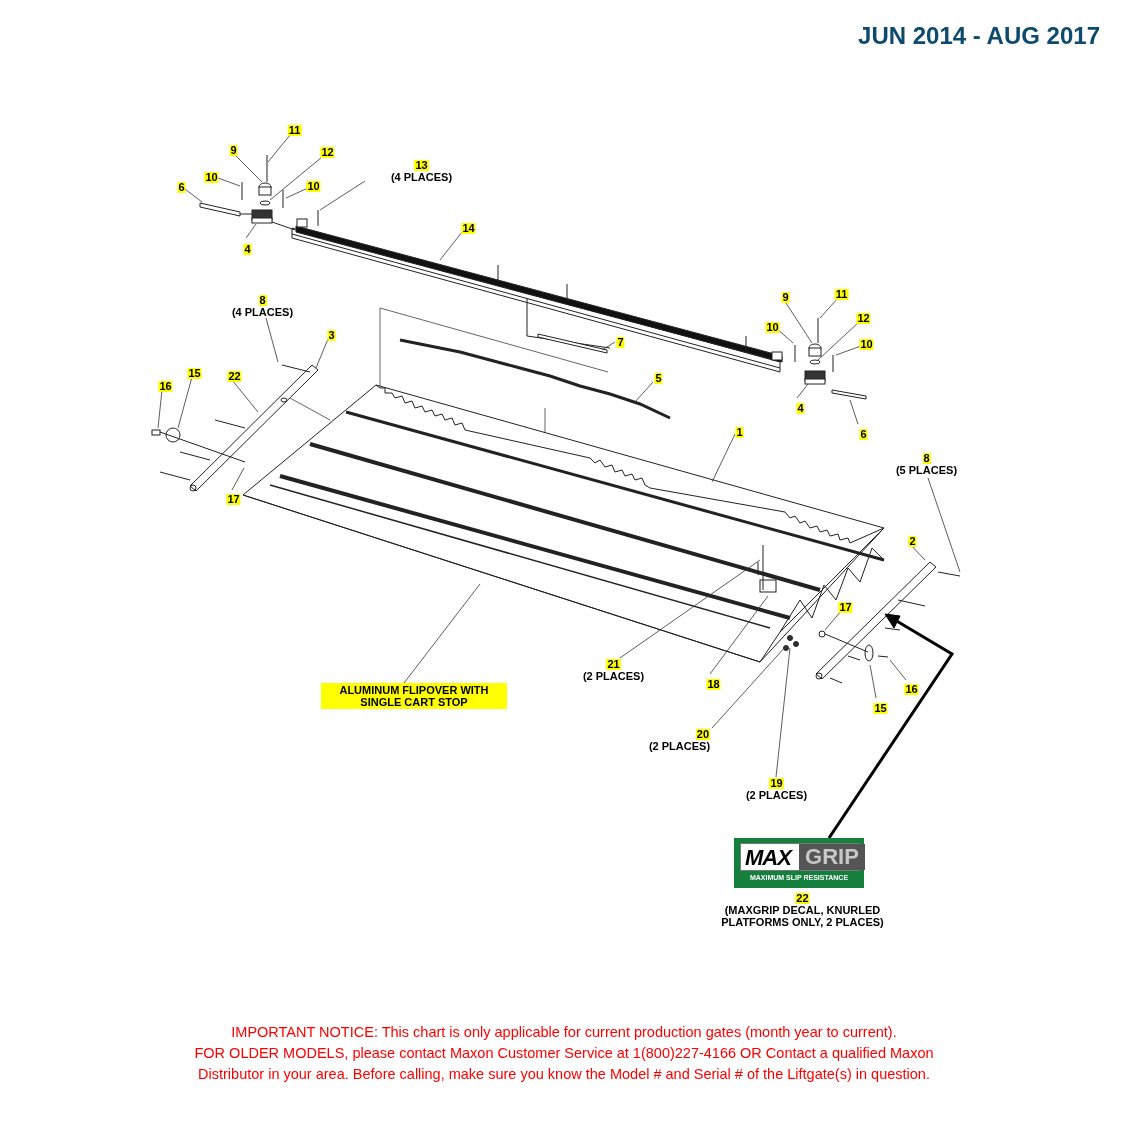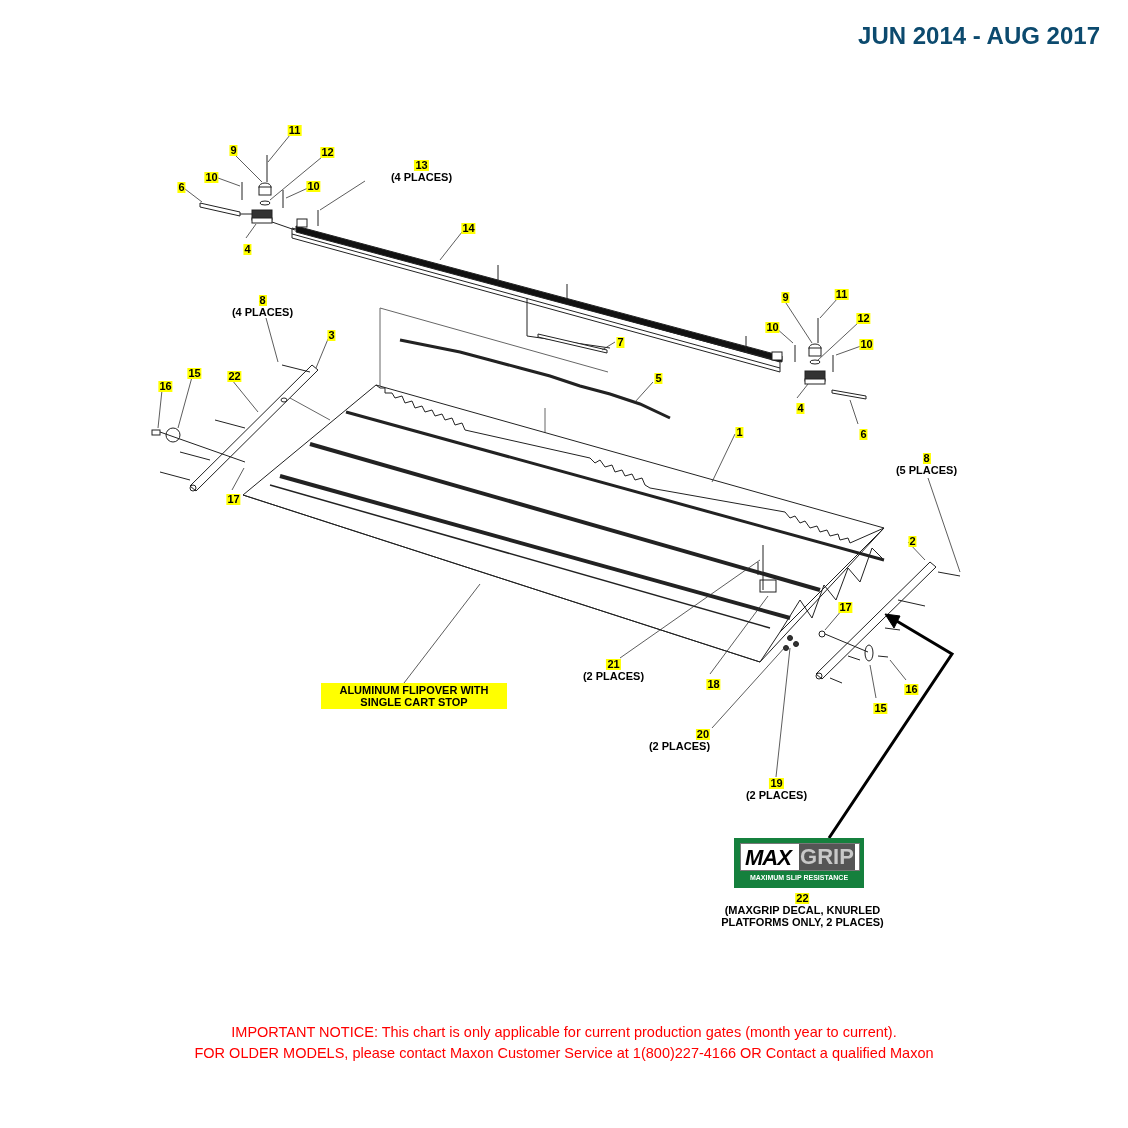--- a/index.html
+++ b/index.html
@@ -6,21 +6,21 @@
   body { width:1128px; height:1128px; position:relative; overflow:hidden; font-family:"Liberation Sans", sans-serif; }
   .date-range { position:absolute; top:22px; right:28px; color:#0c4a6e; font-weight:bold; font-size:24px; letter-spacing:0px; }
   svg.diagram { position:absolute; left:0; top:0; width:1128px; height:1128px; }
   .callout { position:absolute; font-weight:bold; font-size:11px; color:#000; text-align:center; line-height:12px; white-space:nowrap; transform:translateX(-50%);padding-left:7px; }
   .callout .num { background:#ffff00; padding:0 1px; font-size:11px; display:inline-block; line-height:11px; }
   .callout .sub { display:block; font-size:11px; font-weight:bold; }
   .title-label { position:absolute; left:321px; top:683px; width:170px; background:#ffff00; font-weight:bold; font-size:11px; text-align:center; line-height:12px; color:#000; padding:1px 8px; }
   .maxgrip { position:absolute; left:734px; top:838px; width:130px; height:50px; background:#15803d; }
   .maxgrip .inner { position:absolute; left:6px; top:5px; width:118px; height:26px; background:#fff; border:1px solid #777; }
   .maxgrip .max { position:absolute; left:4px; top:1px; font-size:22px; font-weight:bold; font-style:italic; color:#000; letter-spacing:-1px; }
-  .maxgrip .grip { position:absolute; left:58px; top:0px; width:56px; height:26px; background:#555; color:#c8c8c8; font-size:22px; font-weight:bold; text-align:center; line-height:26px; }
+  .maxgrip .grip { position:absolute; left:58px; top:0px; width:66px; height:26px; background:#555; color:#c8c8c8; font-size:22px; font-weight:bold; text-align:center; line-height:26px; }
   .maxgrip .tag { position:absolute; left:0; width:130px; top:36px; color:#fff; font-size:7px; font-weight:bold; text-align:center; }
   .notice { position:absolute; left:0; width:1128px; top:1022px; text-align:center; color:#ff0000; font-size:14.5px; line-height:21px; }
   .notice b { font-weight:normal; }
 </style>
 </head>
 <body>
 
 <div class="date-range">JUN 2014 - AUG 2017</div>
 
 <svg class="diagram" viewBox="0 0 1128 1128" xmlns="http://www.w3.org/2000/svg">
@@ -209,13 +209,14 @@
   <div class="inner">
     <span class="max">MAX</span>
     <span class="grip">GRIP</span>
   </div>
   <div class="tag">MAXIMUM SLIP RESISTANCE</div>
 </div>
 
 <div class="notice">
   <div><b>IMPORTANT NOTICE:</b><span> This chart is only applicable for current production gates (month year to current).</span></div>
   <div><b>FOR OLDER MODELS, please contact Maxon Customer Service</b><span> at </span><b>1(800)227-4166 OR Contact a qualified Maxon</b></div>
+  <div><b>Distributor</b><span> in your area. </span><b>Before calling</b><span>, make sure you </span><b>know the Model # and Serial #</b><span> of the Liftgate(s) in question.</span></div>
 </div>
 
 </body></html>

